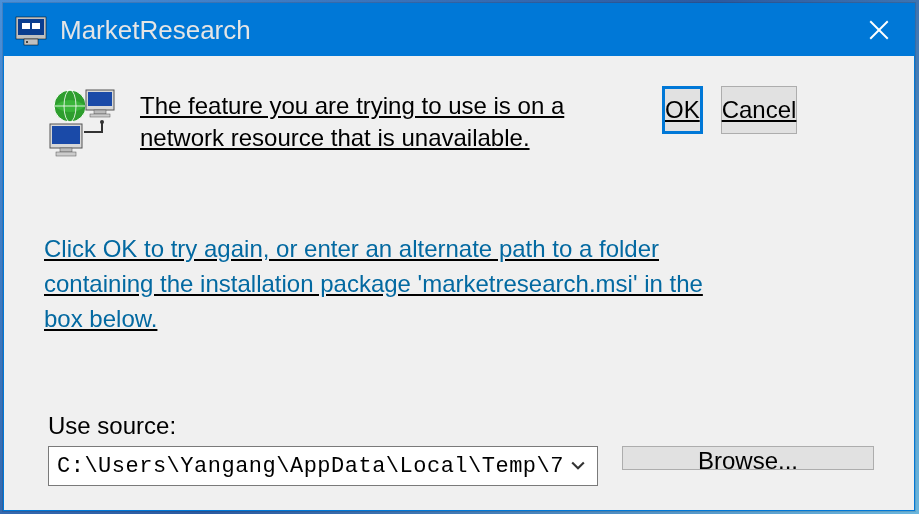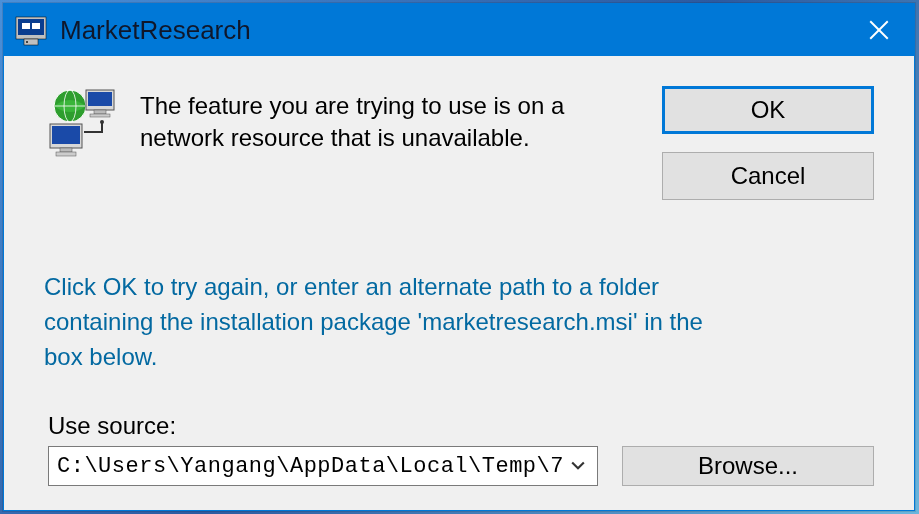--- a/index.html
+++ b/index.html
@@ -23,21 +23,21 @@
       background: #f0f0f0;
       border: 1px solid #0078d7;
       display: flex;
       flex-direction: column;
       margin: 3px;
       box-shadow: 0 0 0 1px rgba(0,0,0,0.1);
     }
     .titlebar {
       height: 52px;
       background: #0078d7;
-      color: #0f172a;
+      color: #e5e5e5;
       display: flex;
       align-items: center;
       padding: 0 0 0 8px;
       font-size: 26px;
       font-weight: 400;
     }
     .titlebar-icon {
       width: 38px;
       height: 38px;
       margin-right: 10px;
@@ -53,20 +53,21 @@
       align-items: center;
       justify-content: center;
       cursor: pointer;
       color: #fff;
       font-size: 22px;
     }
     .content {
       flex: 1;
       padding: 30px 40px 24px 40px;
       position: relative;
+      text-decoration: underline;
     }
     .top-row {
       display: flex;
       align-items: flex-start;
     }
     .big-icon {
       width: 78px;
       height: 78px;
       flex-shrink: 0;
       margin-right: 18px;
@@ -75,24 +76,24 @@
     .main-text {
       font-size: 24px;
       color: #000;
       line-height: 1.35;
       flex: 1;
       padding-right: 20px;
       padding-top: 4px;
     }
     .button-col {
       display: flex;
-      flex-direction: column;
       gap: 18px;
       width: 212px;
       flex-shrink: 0;
+      align-items: center;
     }
     .dlg-button {
       height: 48px;
       background: #e1e1e1;
       border: 1px solid #adadad;
       font-size: 24px;
       font-family: inherit;
       cursor: pointer;
       color: #000;
     }
@@ -148,21 +149,21 @@
       height: 32px;
       display: flex;
       align-items: center;
       justify-content: center;
       cursor: pointer;
       color: #333;
       font-size: 16px;
     }
     .browse-btn {
       width: 252px;
-      height: 40px;
+      height: 24px;
       background: #e1e1e1;
       border: 1px solid #adadad;
       font-size: 24px;
       font-family: inherit;
       cursor: pointer;
       color: #000;
     }
   </style>
 </head>
 <body>

